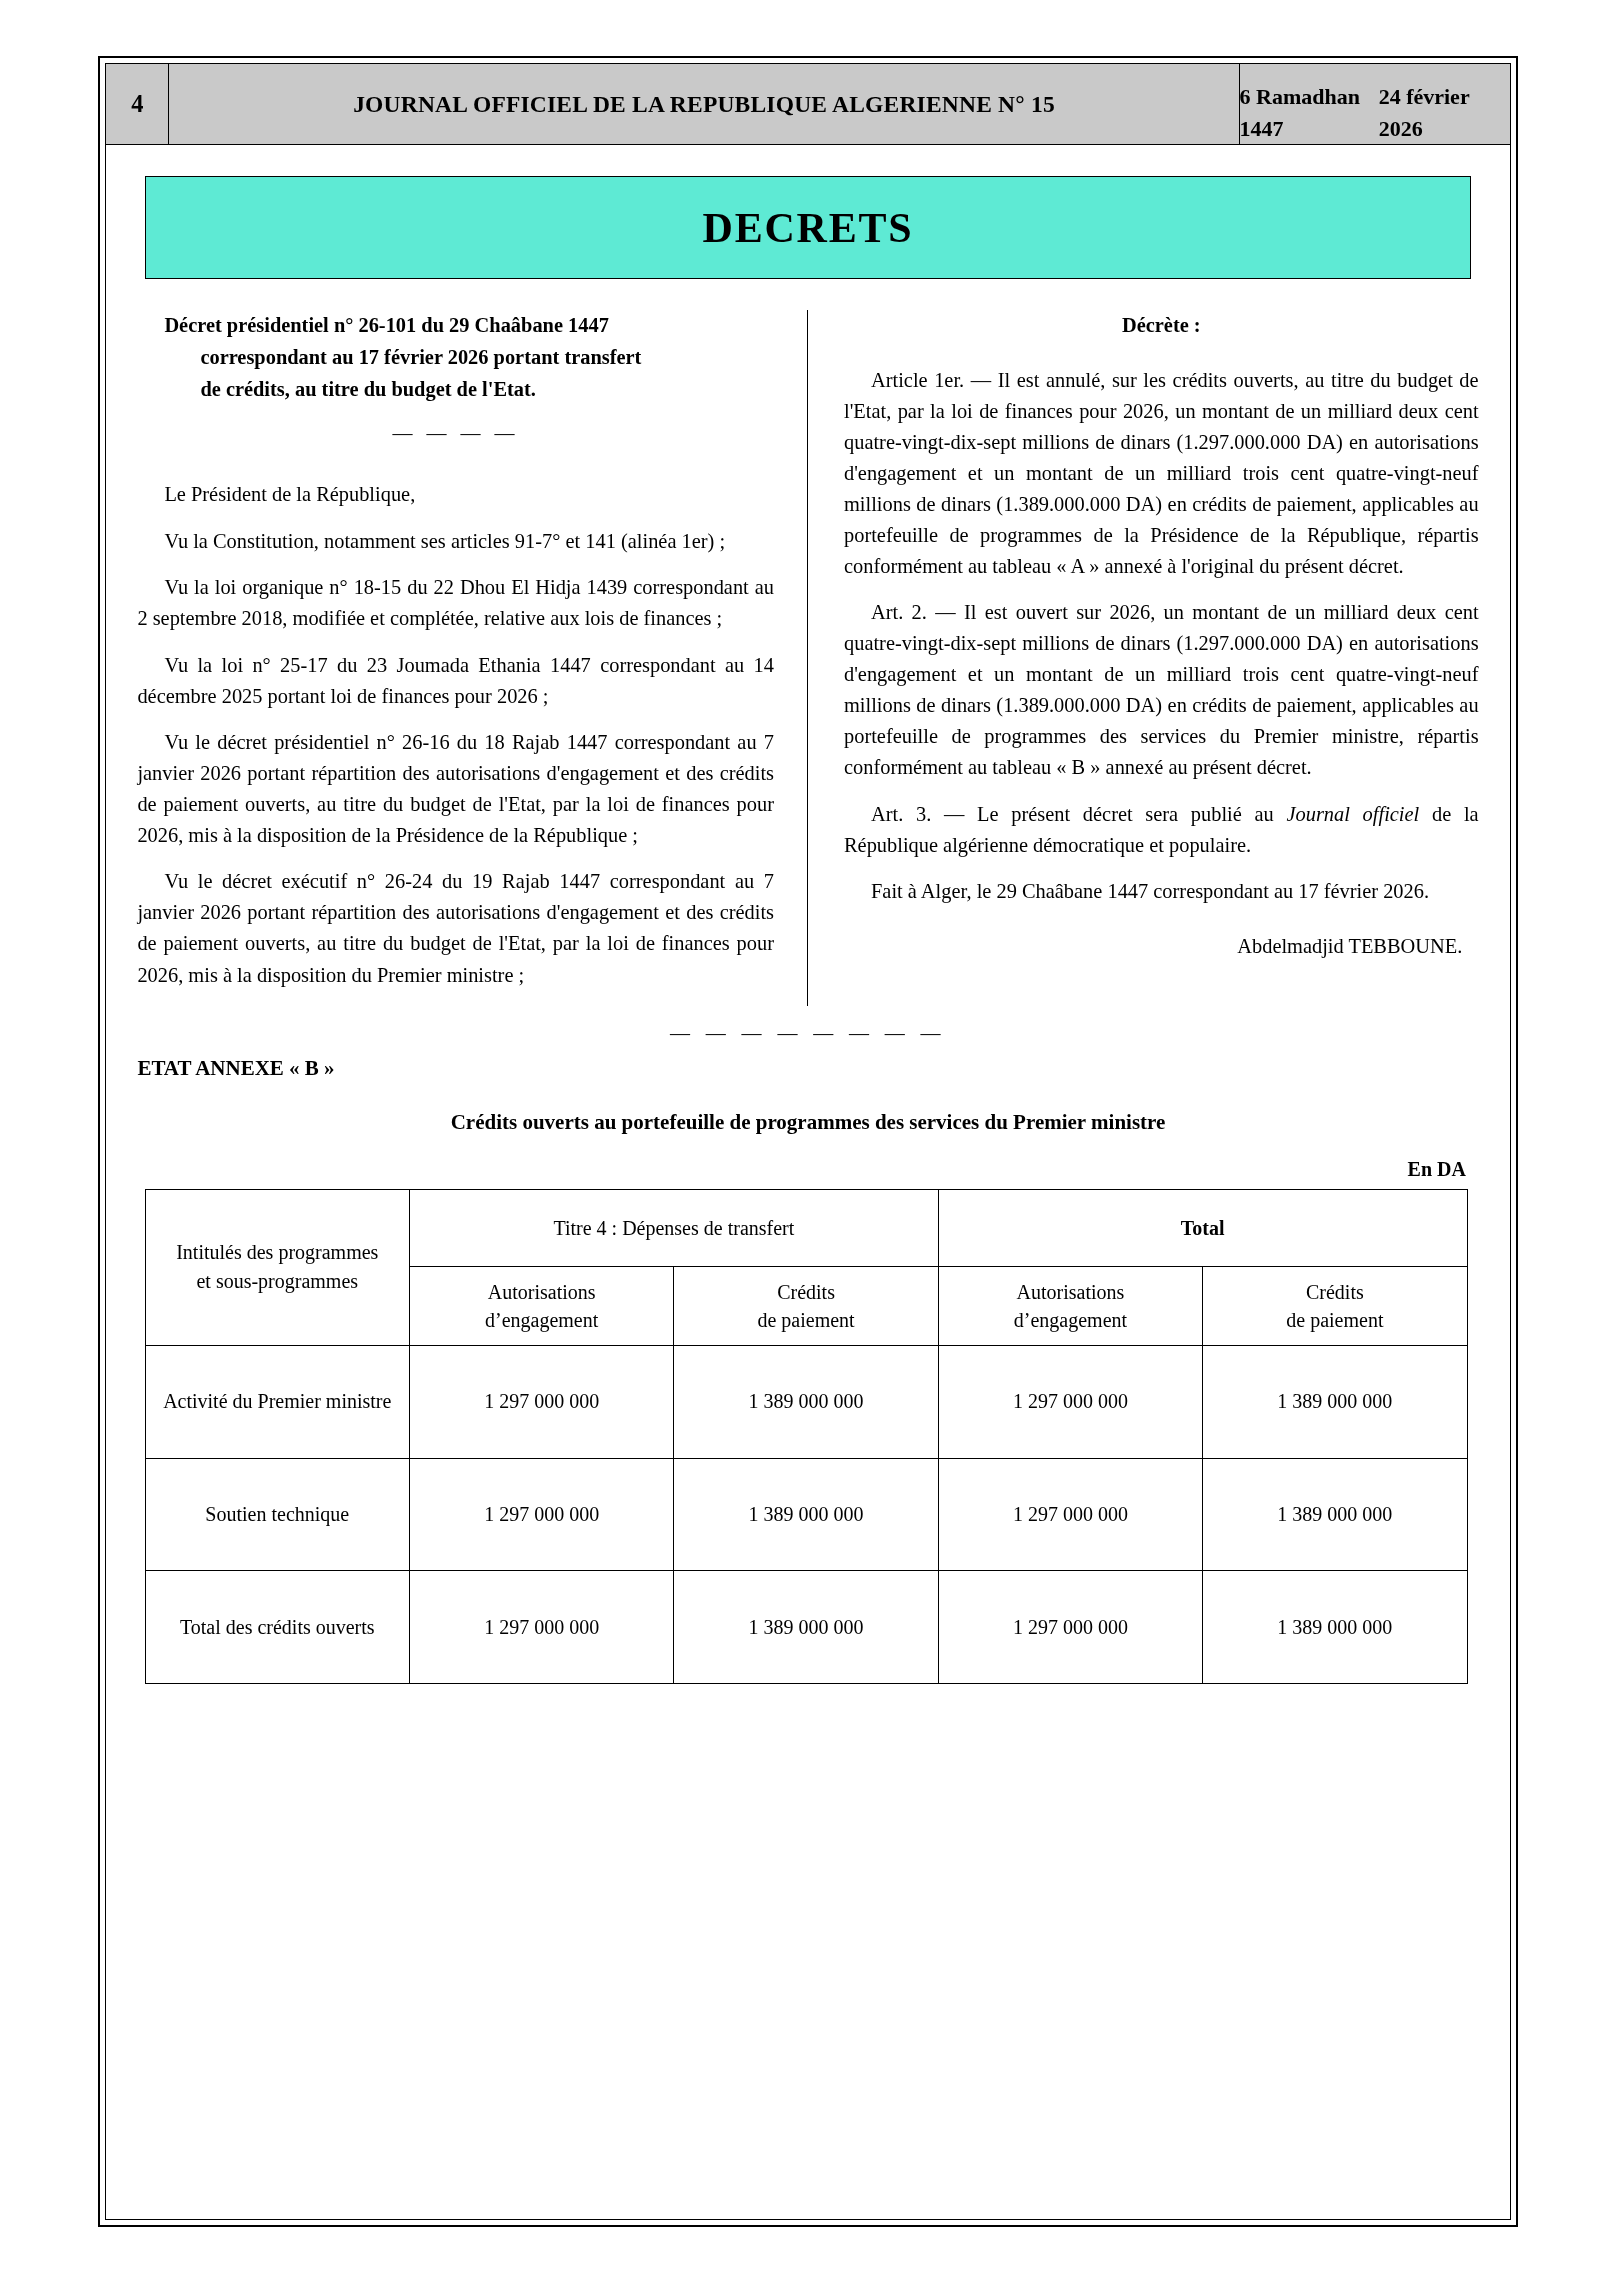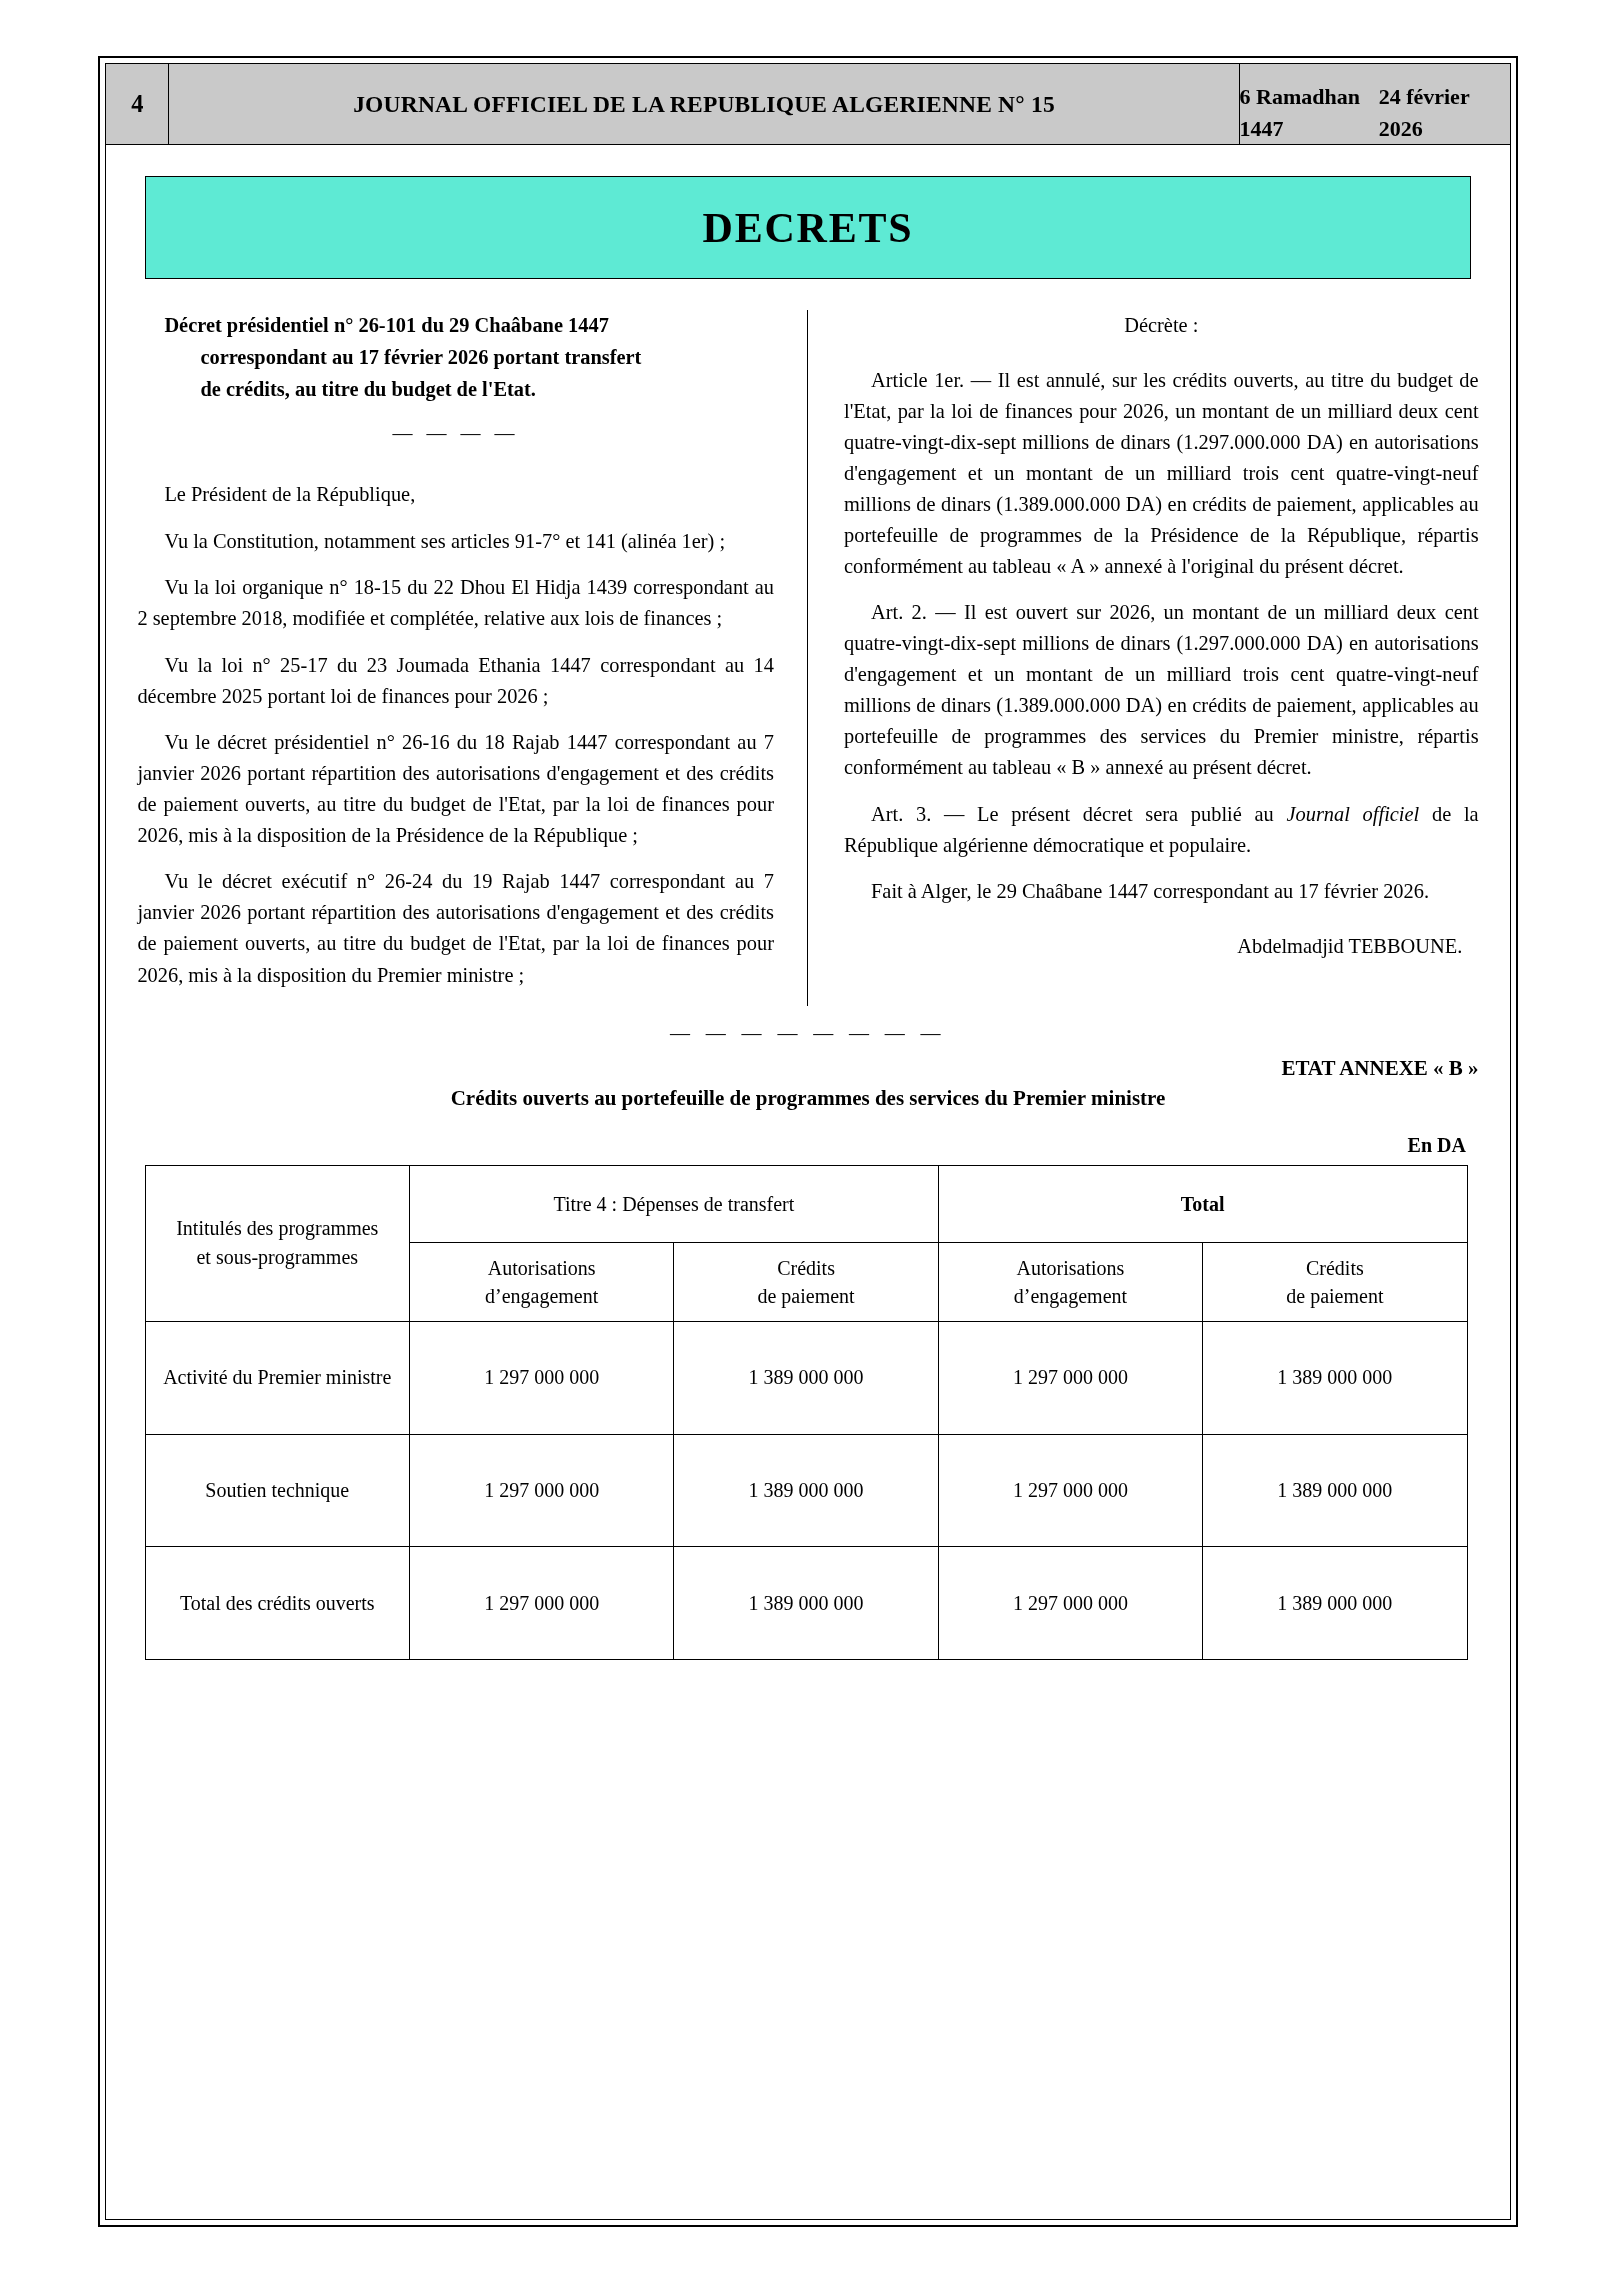--- a/index.html
+++ b/index.html
@@ -127,43 +127,43 @@
     padding-left: 36px;
   }
   .sep-short {
     text-align: center;
     letter-spacing: 4.5px;
     font-size: 20px;
     margin: 12.7px 0 31px 0;
   }
   .decrete-label {
     text-align: center;
-    font-weight: normal;
+    font-weight: bold;
     text-indent: 0 !important;
     margin-bottom: 23.5px !important;
   }
   .signature {
     text-align: right;
     text-indent: 0 !important;
     padding-right: 16.3px;
     margin-top: 23.5px !important;
   }
   em { font-style: italic; }
   
   .sep-long {
     text-align: center;
     letter-spacing: 5.4px;
     font-size: 20px;
     margin: 16.3px 0 11px 0;
   }
   .annexe-title {
-    text-align: right;
+    text-align: left;
     font-weight: bold;
     font-size: 21px;
-    margin-bottom: 5px;
+    margin-bottom: 29px;
   }
   .annexe-sub {
     text-align: center;
     font-weight: bold;
     font-size: 21px;
     margin-bottom: 23px;
   }
   .en-da {
     text-align: right;
     font-weight: bold;

